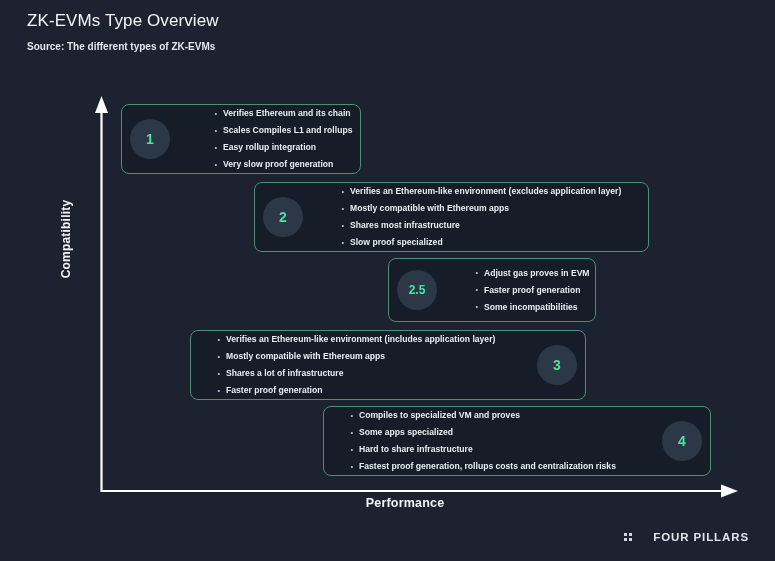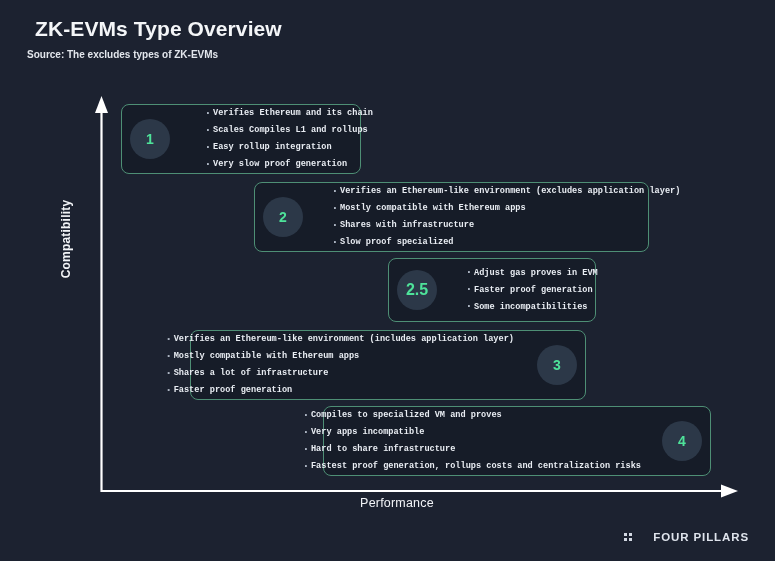--- a/index.html
+++ b/index.html
@@ -17,25 +17,25 @@
     -webkit-font-smoothing: antialiased;
   }
 
   
   .header {
     position: absolute;
     left: 27px;
     top: 10px;
   }
   .title {
-    font-size: 21px;
-    font-weight: bold;
+    font-size: 17px;
+    font-weight: normal;
     color: #f4f6f8;
     letter-spacing: 0.1px;
-    margin: 8px;
+    margin: 0;
     line-height: 22px;
   }
   .subtitle {
     font-size: 10px;
     font-weight: bold;
     color: #e2e6ec;
     margin: 8px 0 0 0;
     line-height: 13px;
   }
 
@@ -64,26 +64,26 @@
     font-weight: bold;
     color: #f2f4f7;
     transform: rotate(-90deg);
     transform-origin: center center;
     margin-left: -53px;
     letter-spacing: 0.2px;
   }
 
   .x-axis-label {
     position: absolute;
-    left: 292px;
+    left: 300px;
     top: 496px;
     width: 210px;
     text-align: center;
     font-size: 12.5px;
-    font-weight: normal;
+    font-weight: bold;
     color: #f2f4f7;
     letter-spacing: 0.2px;
   }
 
   
   .type-box {
     position: absolute;
     box-sizing: border-box;
     background: #161c28;
     border: 1px solid #4e8f75;
@@ -103,29 +103,28 @@
     background: #2c3848;
     color: #4ee39a;
     font-size: 14px;
     font-weight: bold;
     display: flex;
     align-items: center;
     justify-content: center;
     letter-spacing: 0px;
   }
   .badge.small-num {
-    font-size: 16px;
+    font-size: 12px;
   }
 
   .bullets {
     flex: 1 1 auto;
     list-style: none;
-    margin: 5px;
+    margin: 15px;
     padding: 0;
-    font-family: Liberation Mono, monospace;
   }
   .bullets li {
     font-size: 8.6px;
     font-weight: bold;
     color: #e9edf3;
     line-height: 17px;
     white-space: nowrap;
     position: relative;
     padding-left: 10px;
   }
@@ -181,21 +180,21 @@
     font-weight: bold;
     color: #dfe4ec;
     letter-spacing: 0.9px;
   }
 </style>
 </head>
 <body>
 
 <div class="header">
   <h1 class="title">ZK-EVMs Type Overview</h1>
-  <p class="subtitle">Source: The excludes types of ZK-EVMs</p>
+  <p class="subtitle">Source: The different types of ZK-EVMs</p>
 </div>
 
 <div class="chart-area">
 
   <svg class="axis-svg" width="775" height="561">
 
     <line x1="101.5" y1="112" x2="101.5" y2="492" stroke="#ffffff" stroke-width="2.2"></line>
 
     <polygon points="101.5,96 95,113 108,113" fill="#ffffff"></polygon>
 
@@ -215,21 +214,21 @@
       <li>Easy rollup integration</li>
       <li>Very slow proof generation</li>
     </ul>
   </div>
 
   <div class="type-box" id="box2">
     <div class="badge">2</div>
     <ul class="bullets">
       <li>Verifies an Ethereum-like environment (excludes application layer)</li>
       <li>Mostly compatible with Ethereum apps</li>
-      <li>Shares with infrastructure</li>
+      <li>Shares most infrastructure</li>
       <li>Slow proof specialized</li>
     </ul>
   </div>
 
   <div class="type-box" id="box25">
     <div class="badge small-num">2.5</div>
     <ul class="bullets">
       <li>Adjust gas proves in EVM</li>
       <li>Faster proof generation</li>
       <li>Some incompatibilities</li>
@@ -243,21 +242,21 @@
       <li>Mostly compatible with Ethereum apps</li>
       <li>Shares a lot of infrastructure</li>
       <li>Faster proof generation</li>
     </ul>
   </div>
 
   <div class="type-box rev" id="box4">
     <div class="badge">4</div>
     <ul class="bullets">
       <li>Compiles to specialized VM and proves</li>
-      <li>Very apps incompatible</li>
+      <li>Some apps specialized</li>
       <li>Hard to share infrastructure</li>
       <li>Fastest proof generation, rollups costs and centralization risks</li>
     </ul>
   </div>
 
 </div>
 
 <div class="footer">
   <span class="dot-grid">
     <i></i>

